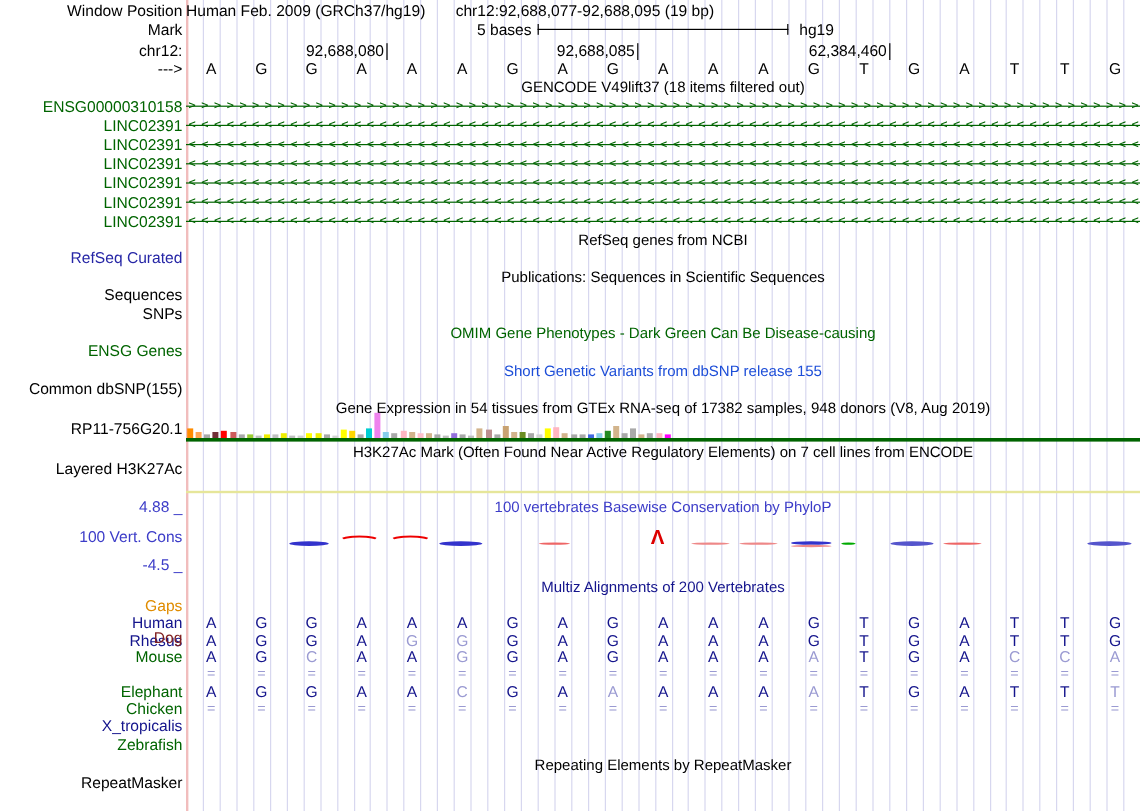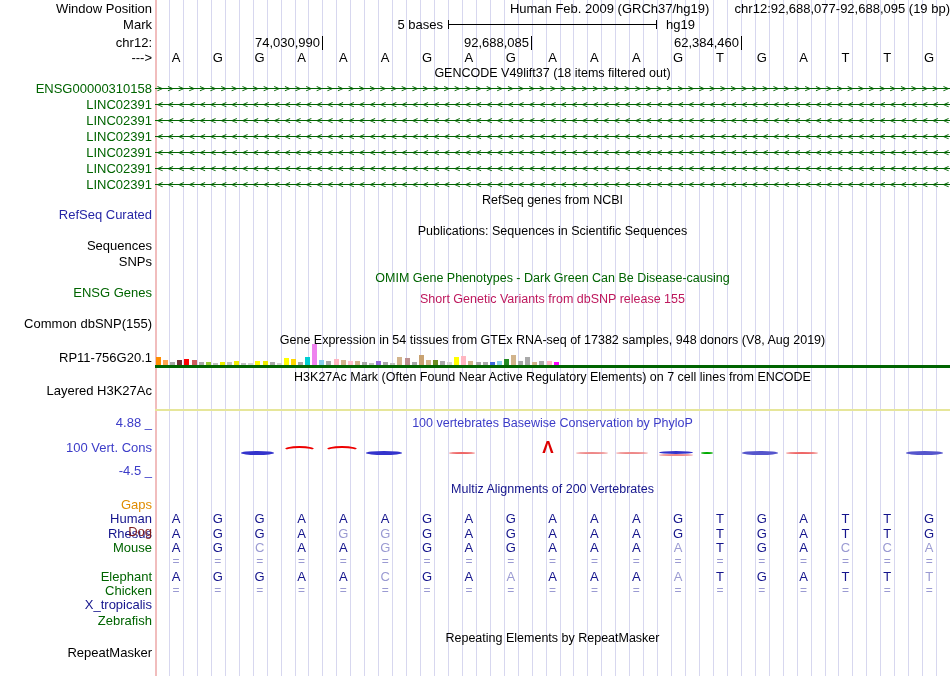--- a/index.html
+++ b/index.html
@@ -77,34 +77,34 @@
       <div class="gline" style="left: 852.4px;"></div>
       <div class="gline" style="left: 866.3px;"></div>
       <div class="gline" style="left: 880.3px;"></div>
       <div class="gline" style="left: 894.2px;"></div>
       <div class="gline" style="left: 908.2px;"></div>
       <div class="gline" style="left: 922.1px;"></div>
       <div class="gline" style="left: 936.1px;"></div>
     </div>
   <div class="abs" style="left:155px;top:0;width:2px;height:676px;background:#f1bdbd;"></div>
 
-  <div class="abs" style="left:155px;top:1px;width:795px;height:15px;line-height:15px;text-align:right;white-space:nowrap;">
+  <div class="abs" style="left:155px;top:1px;width:795px;height:15px;line-height:15px;text-align:left;white-space:nowrap;">
     <span>Human Feb. 2009 (GRCh37/hg19)</span>
     <span style="display:inline-block;width:18px;"></span>
     <span>chr12:92,688,077-92,688,095 (19 bp)</span>
   </div>
 
   <div class="abs" style="left:340px;top:17px;width:103px;height:15px;line-height:15px;text-align:right;">5 bases</div>
   <div class="hline" style="left:448px;top:24px;width:209px;"></div>
   <div class="tick" style="left:448px;top:20px;height:9px;"></div>
   <div class="tick" style="left:656px;top:20px;height:9px;"></div>
   <div class="abs" style="left:666px;top:17px;height:15px;line-height:15px;">hg19</div>
 
   <div id="coordticks">
-      <div class="abs" style="left: 230px; top: 35px; width: 90px; height: 15px; line-height: 15px; text-align: right;">74,030,990</div>
+      <div class="abs" style="left: 230px; top: 35px; width: 90px; height: 15px; line-height: 15px; text-align: right;">92,688,080</div>
       <div class="tick" style="left: 322px; top: 36px; height: 14px;"></div>
       <div class="abs" style="left: 439px; top: 35px; width: 90px; height: 15px; line-height: 15px; text-align: right;">92,688,085</div>
       <div class="tick" style="left: 531px; top: 36px; height: 14px;"></div>
       <div class="abs" style="left: 649px; top: 35px; width: 90px; height: 15px; line-height: 15px; text-align: right;">62,384,460</div>
       <div class="tick" style="left: 741px; top: 36px; height: 14px;"></div>
     </div>
   <div id="baserow">
       <div class="basecell" style="left: 155px; top: 50px;">A</div>
       <div class="basecell" style="left: 196.842px; top: 50px;">G</div>
       <div class="basecell" style="left: 238.684px; top: 50px;">G</div>
@@ -140,21 +140,21 @@
       <div class="lbl" style="top: 415px; color: rgb(60, 60, 200);">4.88 _</div>
       <div class="lbl" style="top: 440px; color: rgb(60, 60, 200);">100 Vert. Cons</div>
       <div class="lbl" style="top: 463px; color: rgb(60, 60, 200);">-4.5 _</div>
       <div class="lbl" style="top: 645px; color: rgb(0, 0, 0);">RepeatMasker</div>
     </div>
   <div id="ctitles">
       <div class="ctitle" style="top: 66px; color: rgb(0, 0, 0);">GENCODE V49lift37 (18 items filtered out)</div>
       <div class="ctitle" style="top: 193px; color: rgb(0, 0, 0);">RefSeq genes from NCBI</div>
       <div class="ctitle" style="top: 224px; color: rgb(0, 0, 0);">Publications: Sequences in Scientific Sequences</div>
       <div class="ctitle" style="top: 271px; color: rgb(0, 100, 0);">OMIM Gene Phenotypes - Dark Green Can Be Disease-causing</div>
-      <div class="ctitle" style="top: 292px; color: #be185d;">Short Genetic Variants from dbSNP release 155</div>
+      <div class="ctitle" style="top: 302px; color: #1d4ed8;">Short Genetic Variants from dbSNP release 155</div>
       <div class="ctitle" style="top: 333px; color: rgb(0, 0, 0);">Gene Expression in 54 tissues from GTEx RNA-seq of 17382 samples, 948 donors (V8, Aug 2019)</div>
       <div class="ctitle" style="top: 370px; color: rgb(0, 0, 0);">H3K27Ac Mark (Often Found Near Active Regulatory Elements) on 7 cell lines from ENCODE</div>
       <div class="ctitle" style="top: 416px; color: rgb(60, 60, 200);">100 vertebrates Basewise Conservation by PhyloP</div>
       <div class="ctitle" style="top: 482px; color: rgb(20, 20, 140);">Multiz Alignments of 200 Vertebrates</div>
       <div class="ctitle" style="top: 631px; color: rgb(0, 0, 0);">Repeating Elements by RepeatMasker</div>
     </div>
   <div id="generows">
       <div class="lbl" style="top: 81px; color: rgb(0, 100, 0);">ENSG00000310158</div>
       <div class="arrowrow" style="top: 81px;">
         <div class="aline"></div>

